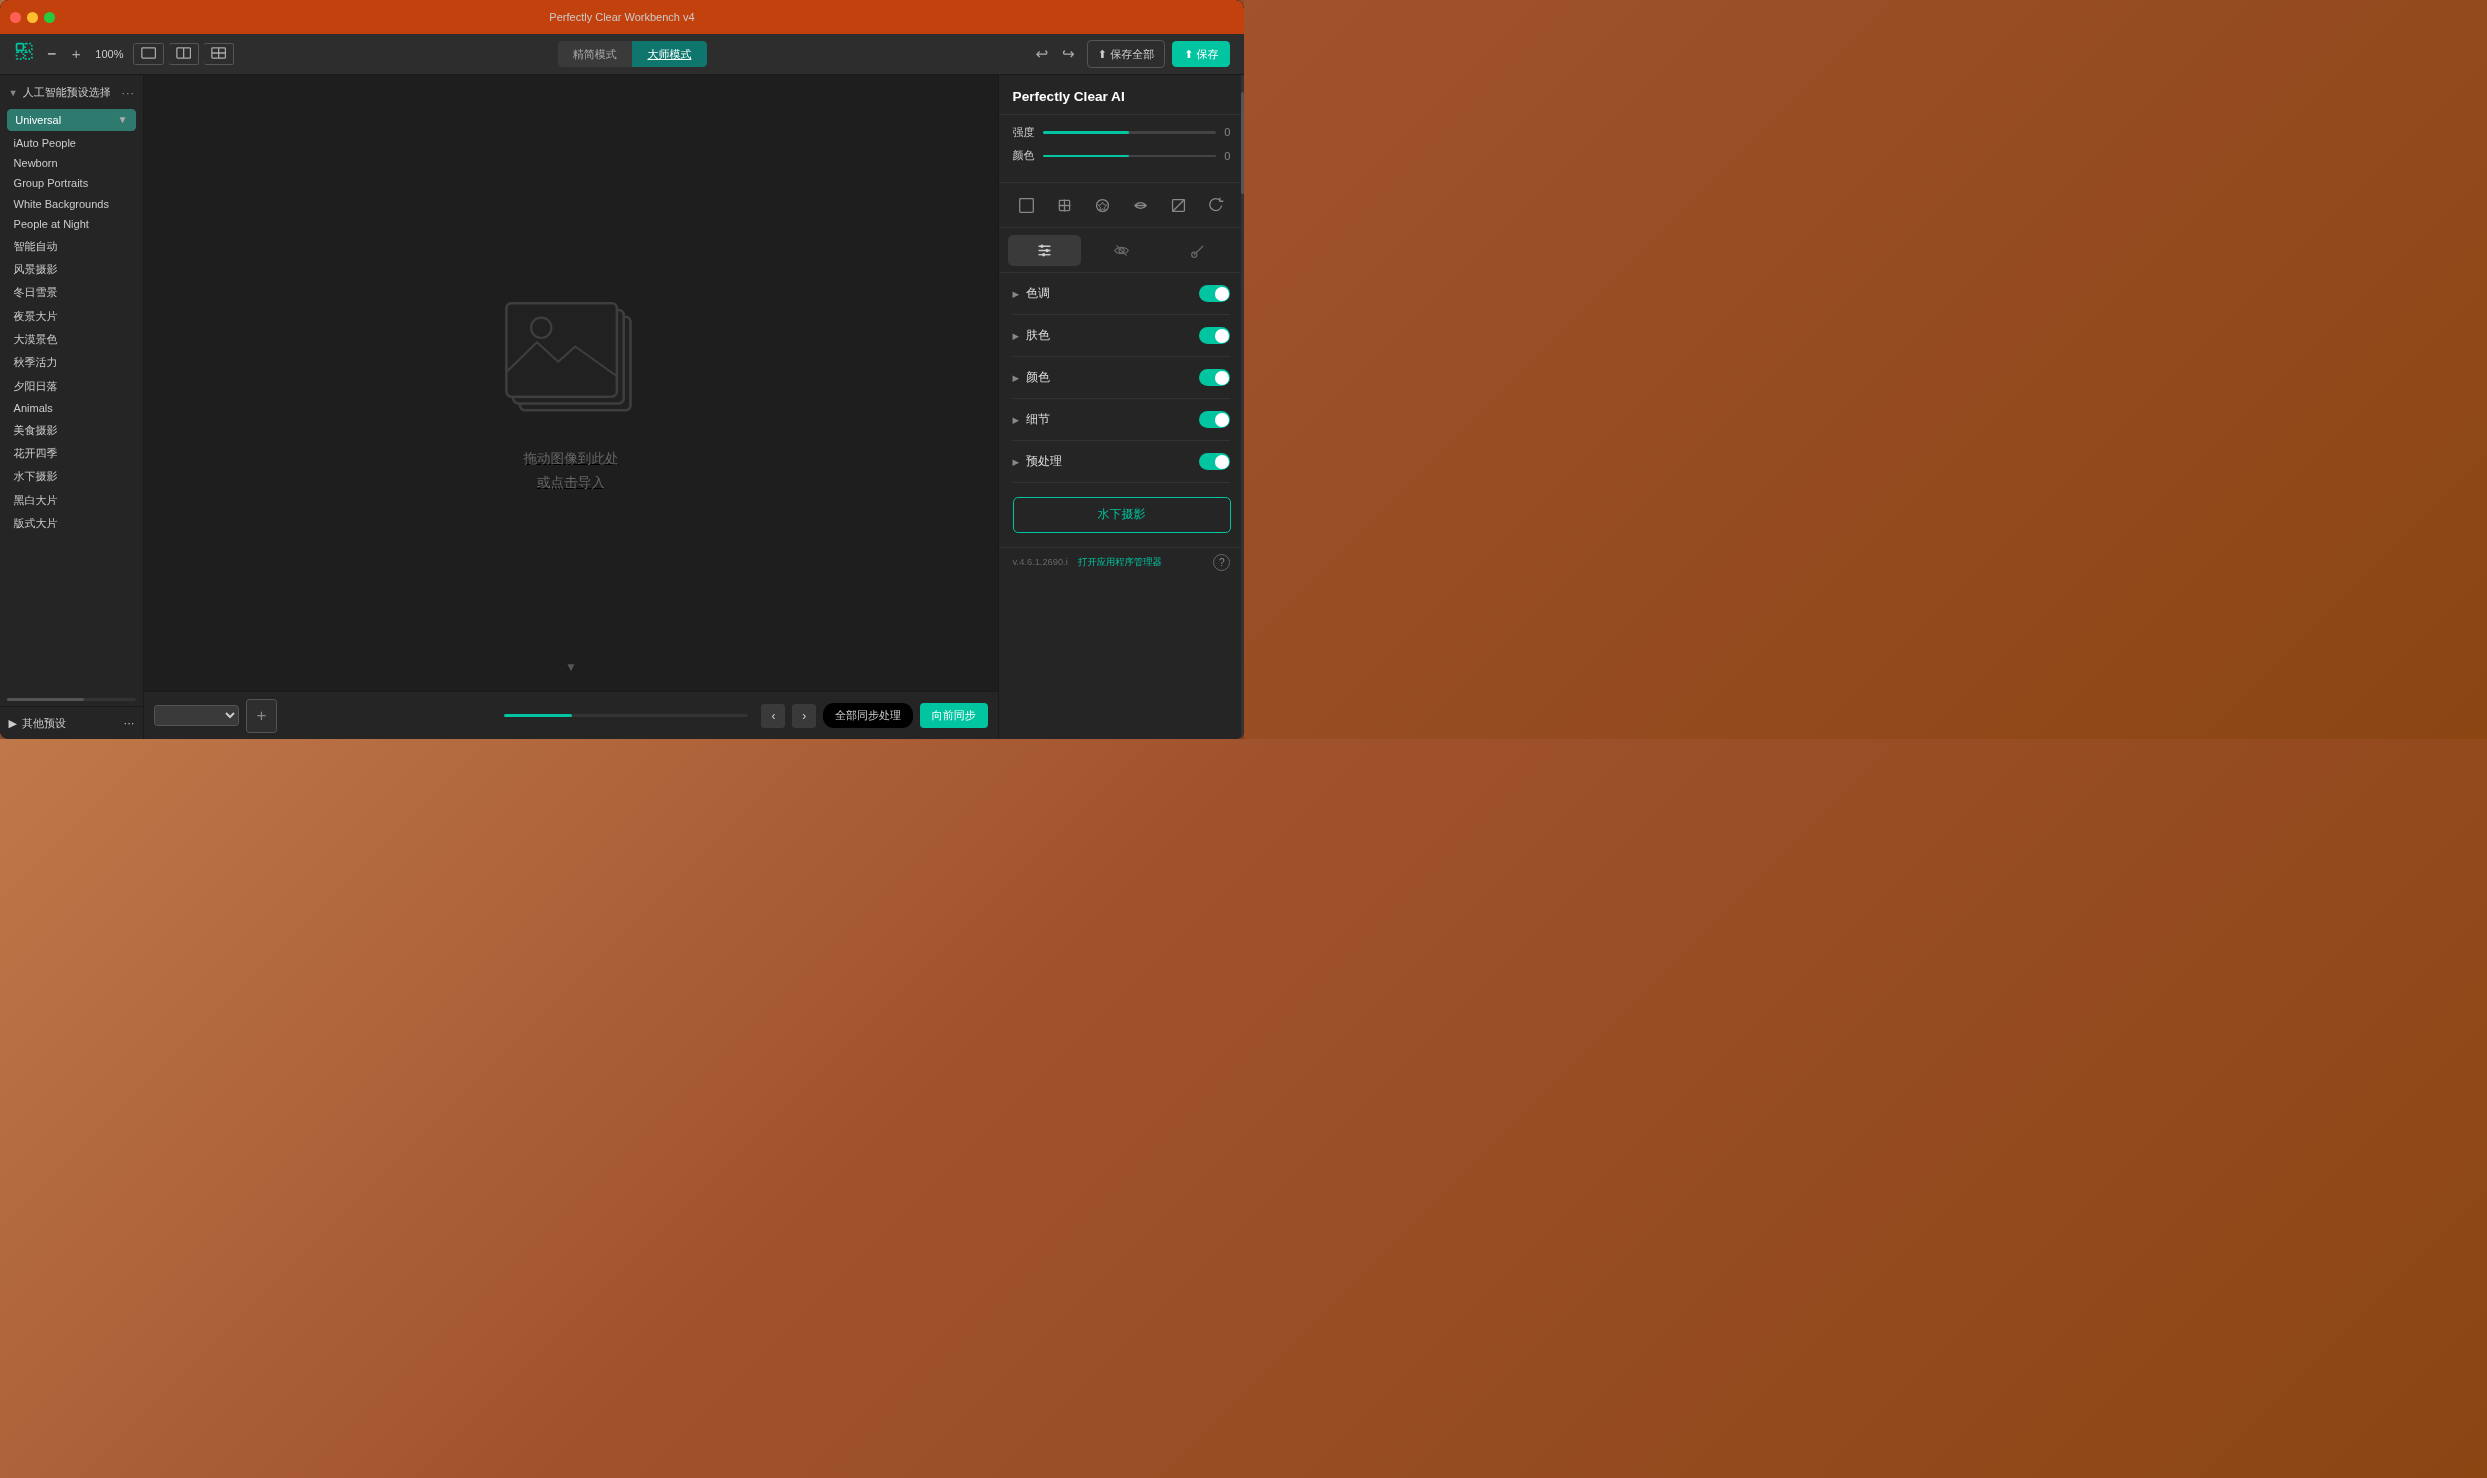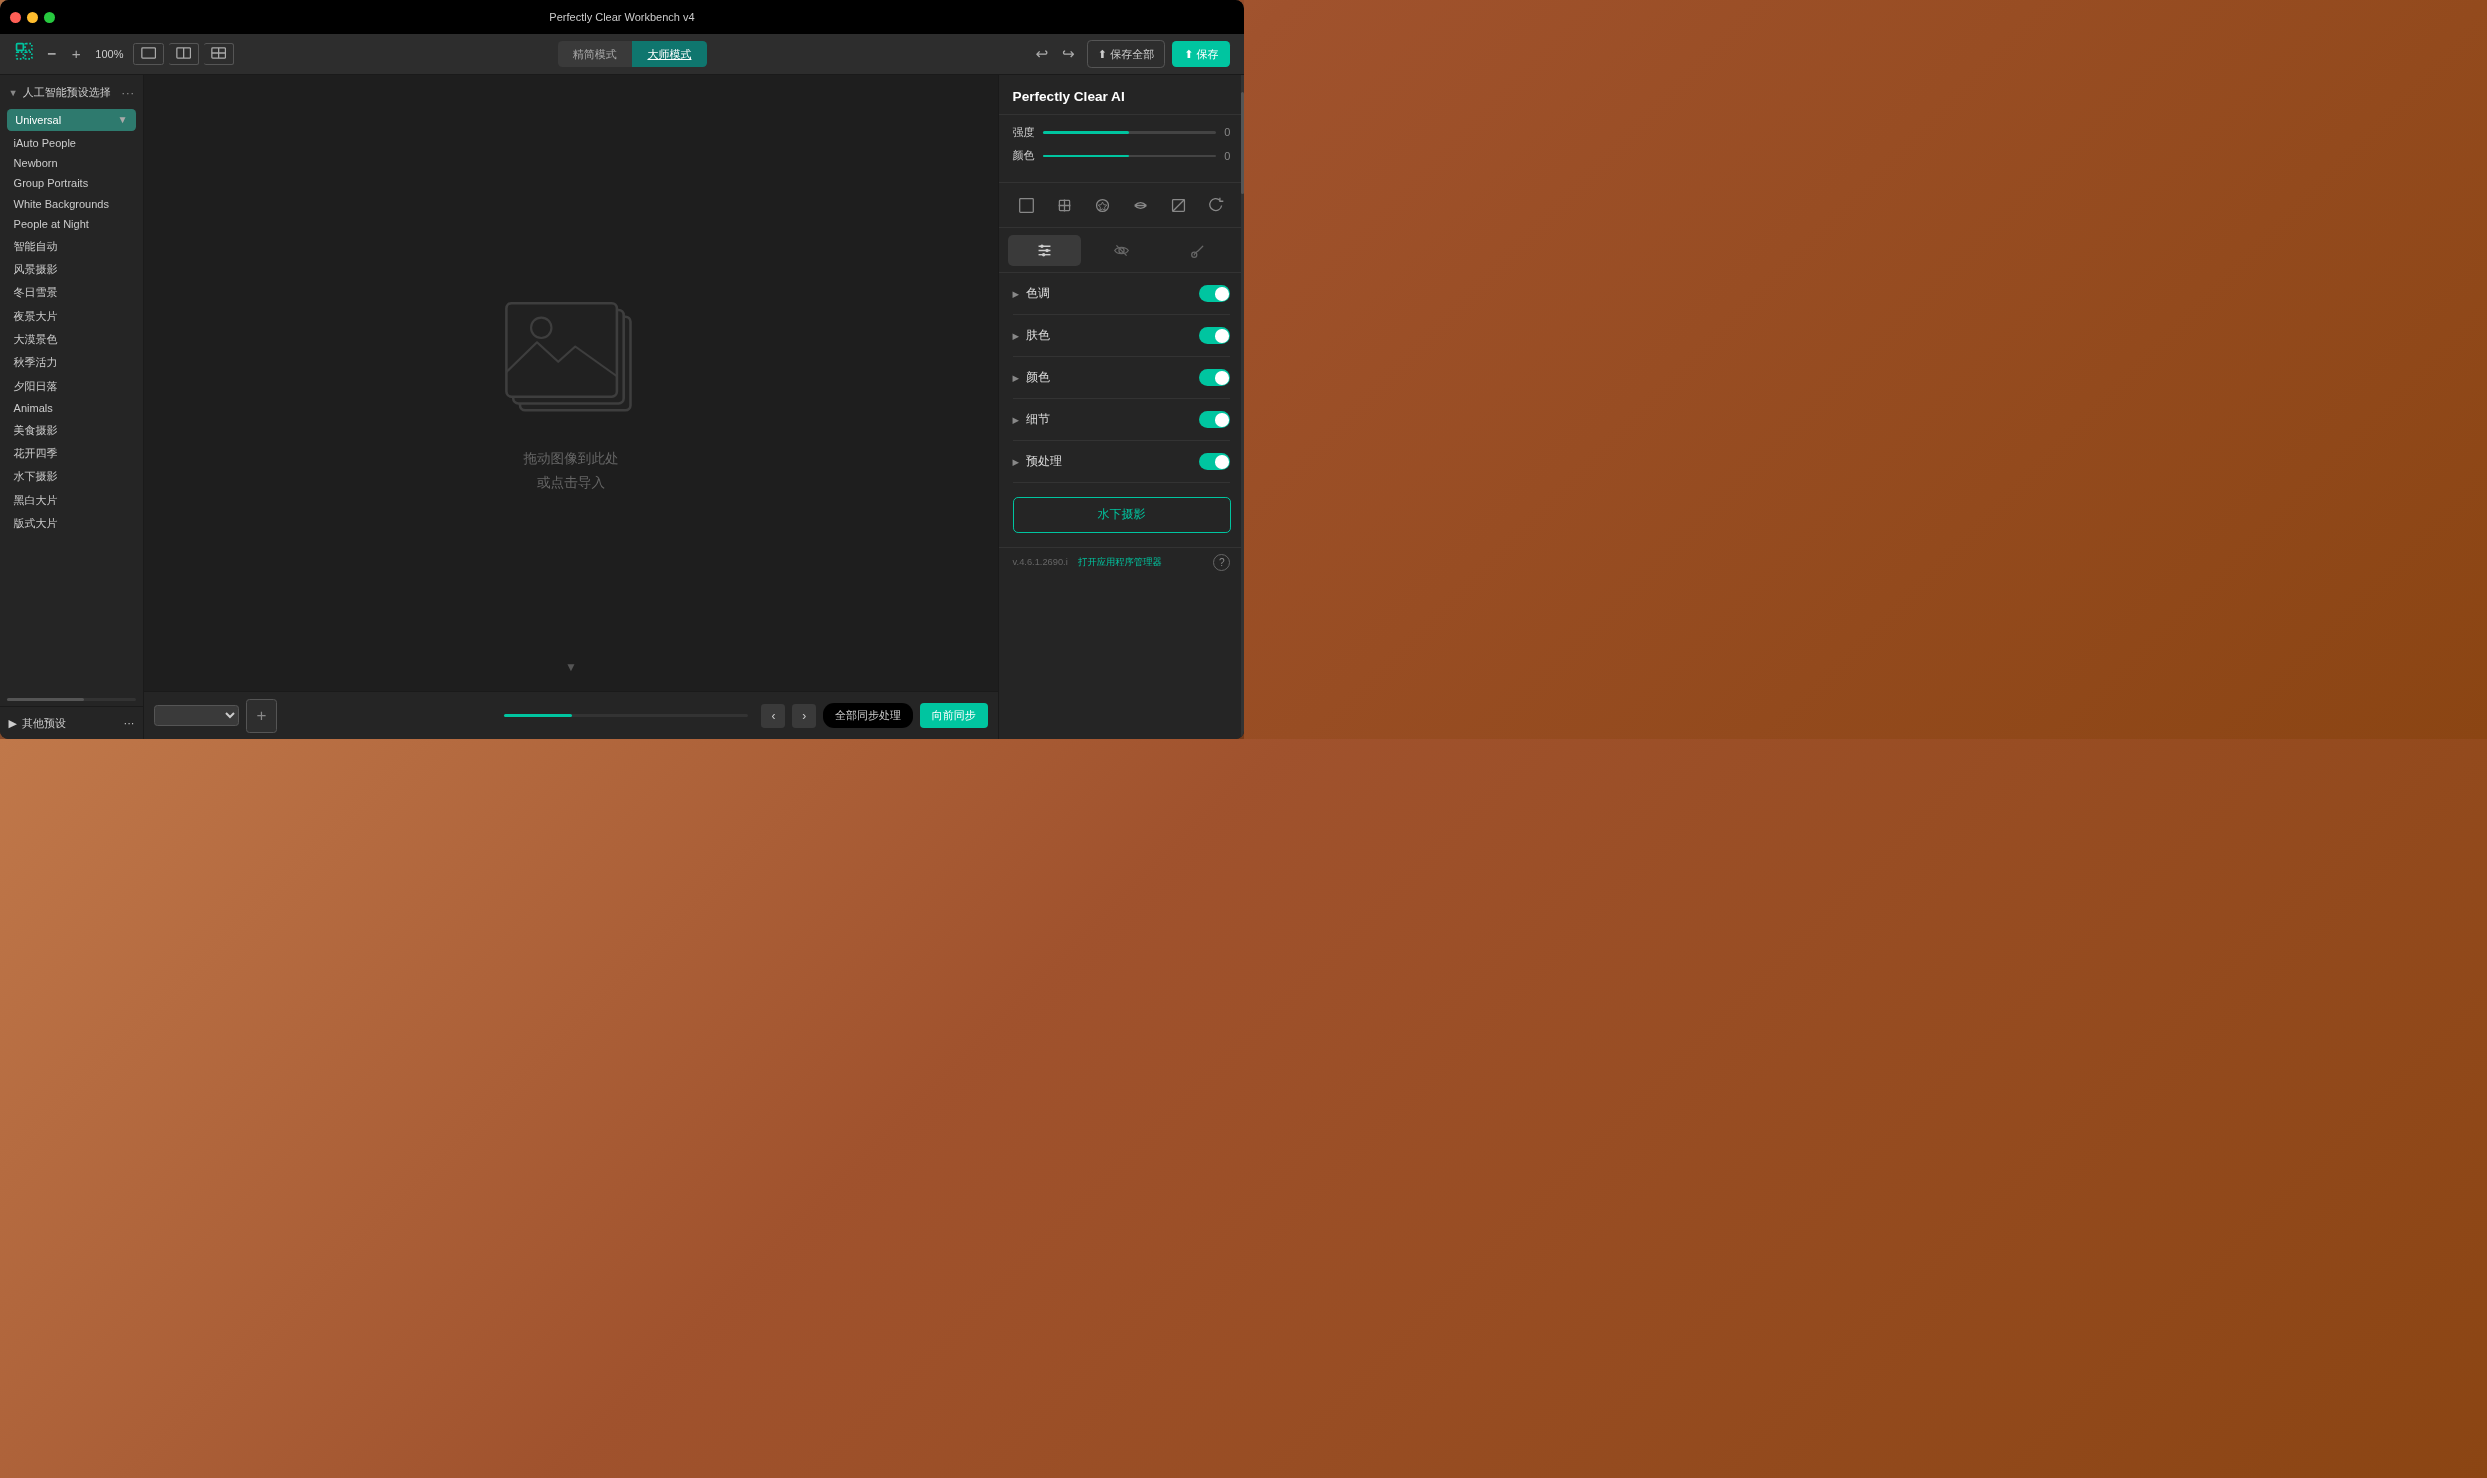--- a/index.html
+++ b/index.html
@@ -7,21 +7,21 @@
       font-family: -apple-system, BlinkMacSystemFont, "PingFang SC", "Helvetica Neue", sans-serif;
       background: linear-gradient(135deg, #c0784a 0%, #a0522d 40%, #8b4513 100%);
       width: 1244px;
       height: 739px;
       overflow: hidden;
       display: flex;
       flex-direction: column;
     }
     
     .titlebar {
-      background: #000000;
+      background: #c2410c;
       height: 34px;
       display: flex;
       align-items: center;
       justify-content: center;
       position: relative;
       border-radius: 8.5px 8.5px 0 0;
       flex-shrink: 0;
     }
     .titlebar-title {
       color: #ccc;
@@ -185,20 +185,21 @@
       position: relative;
     }
     .canvas-main {
       flex: 1;
       display: flex;
       align-items: center;
       justify-content: center;
       flex-direction: column;
       gap: 6.8px;
       position: relative;
+      text-decoration: underline;
     }
     .drop-text {
       color: #666;
       font-size: 13.6px;
       text-align: center;
       line-height: 1.8;
     }
     .image-placeholder-icon {
       opacity: 0.3;
     }

